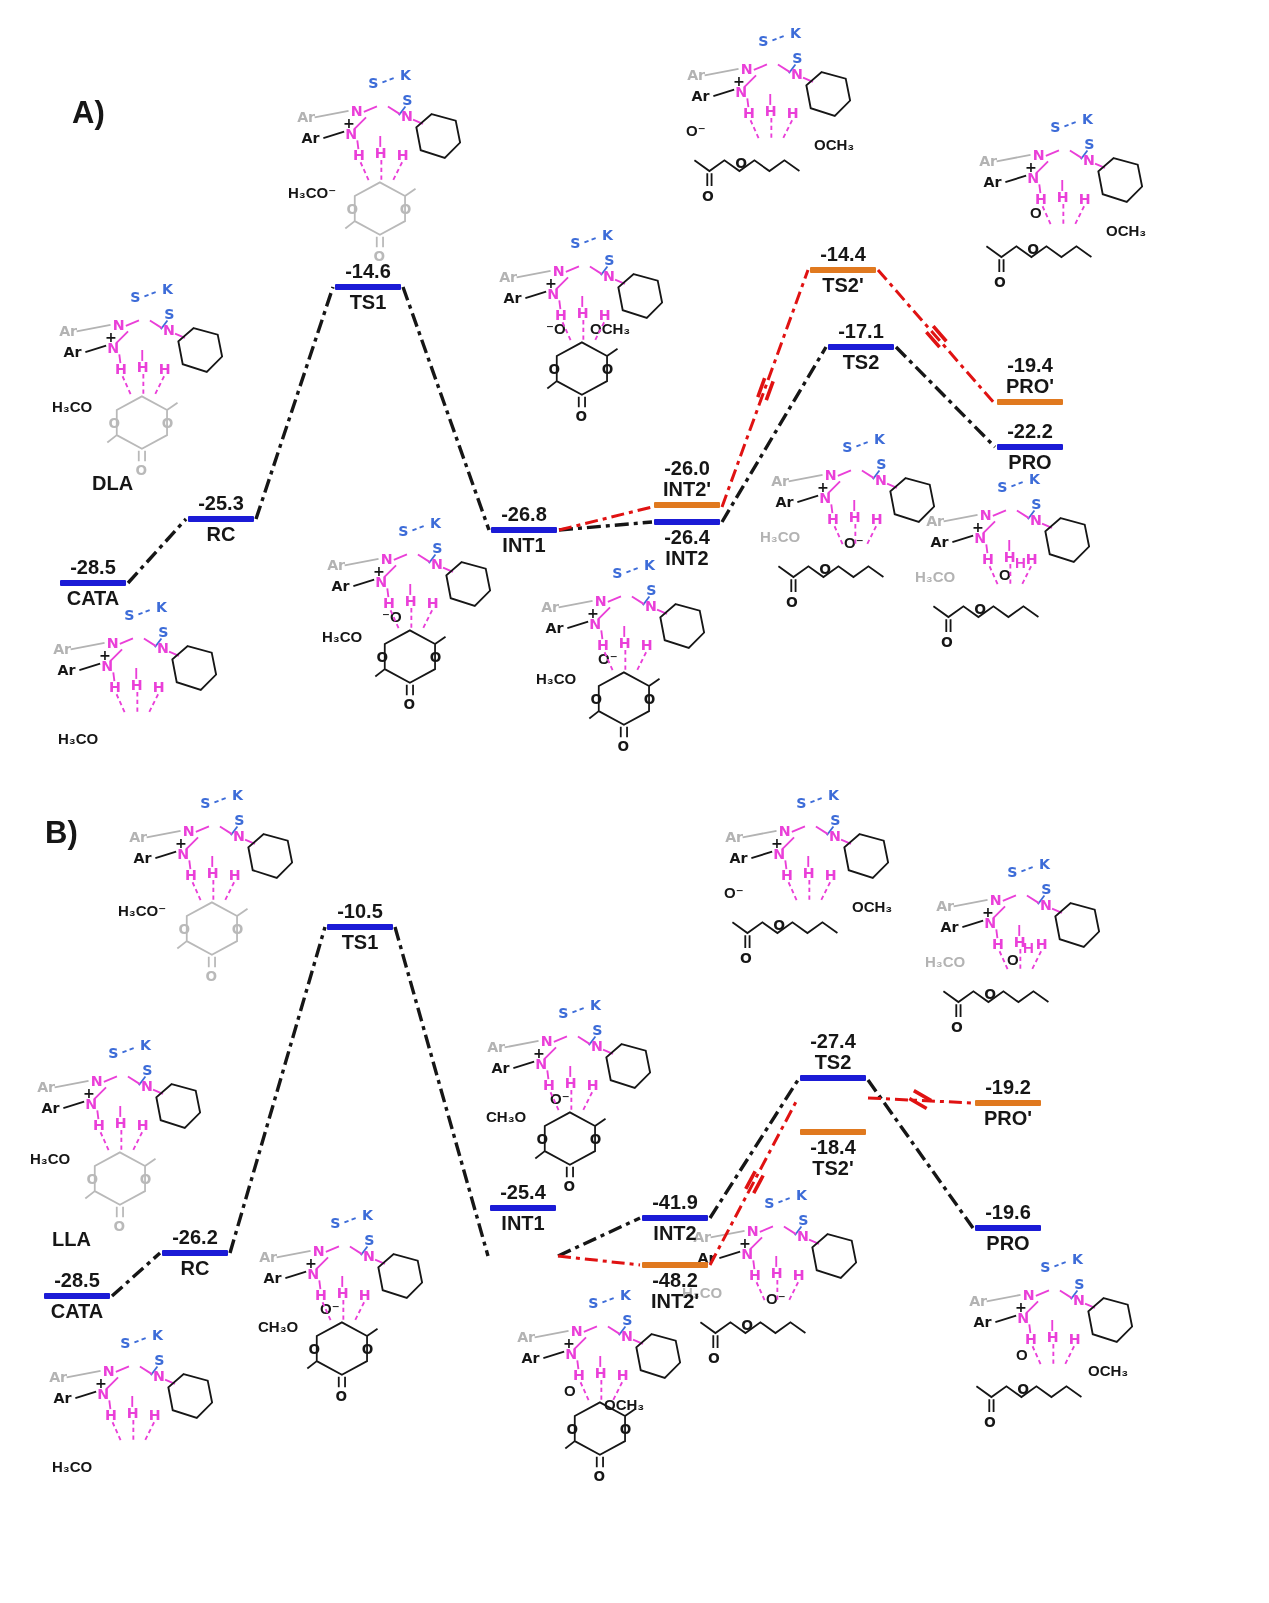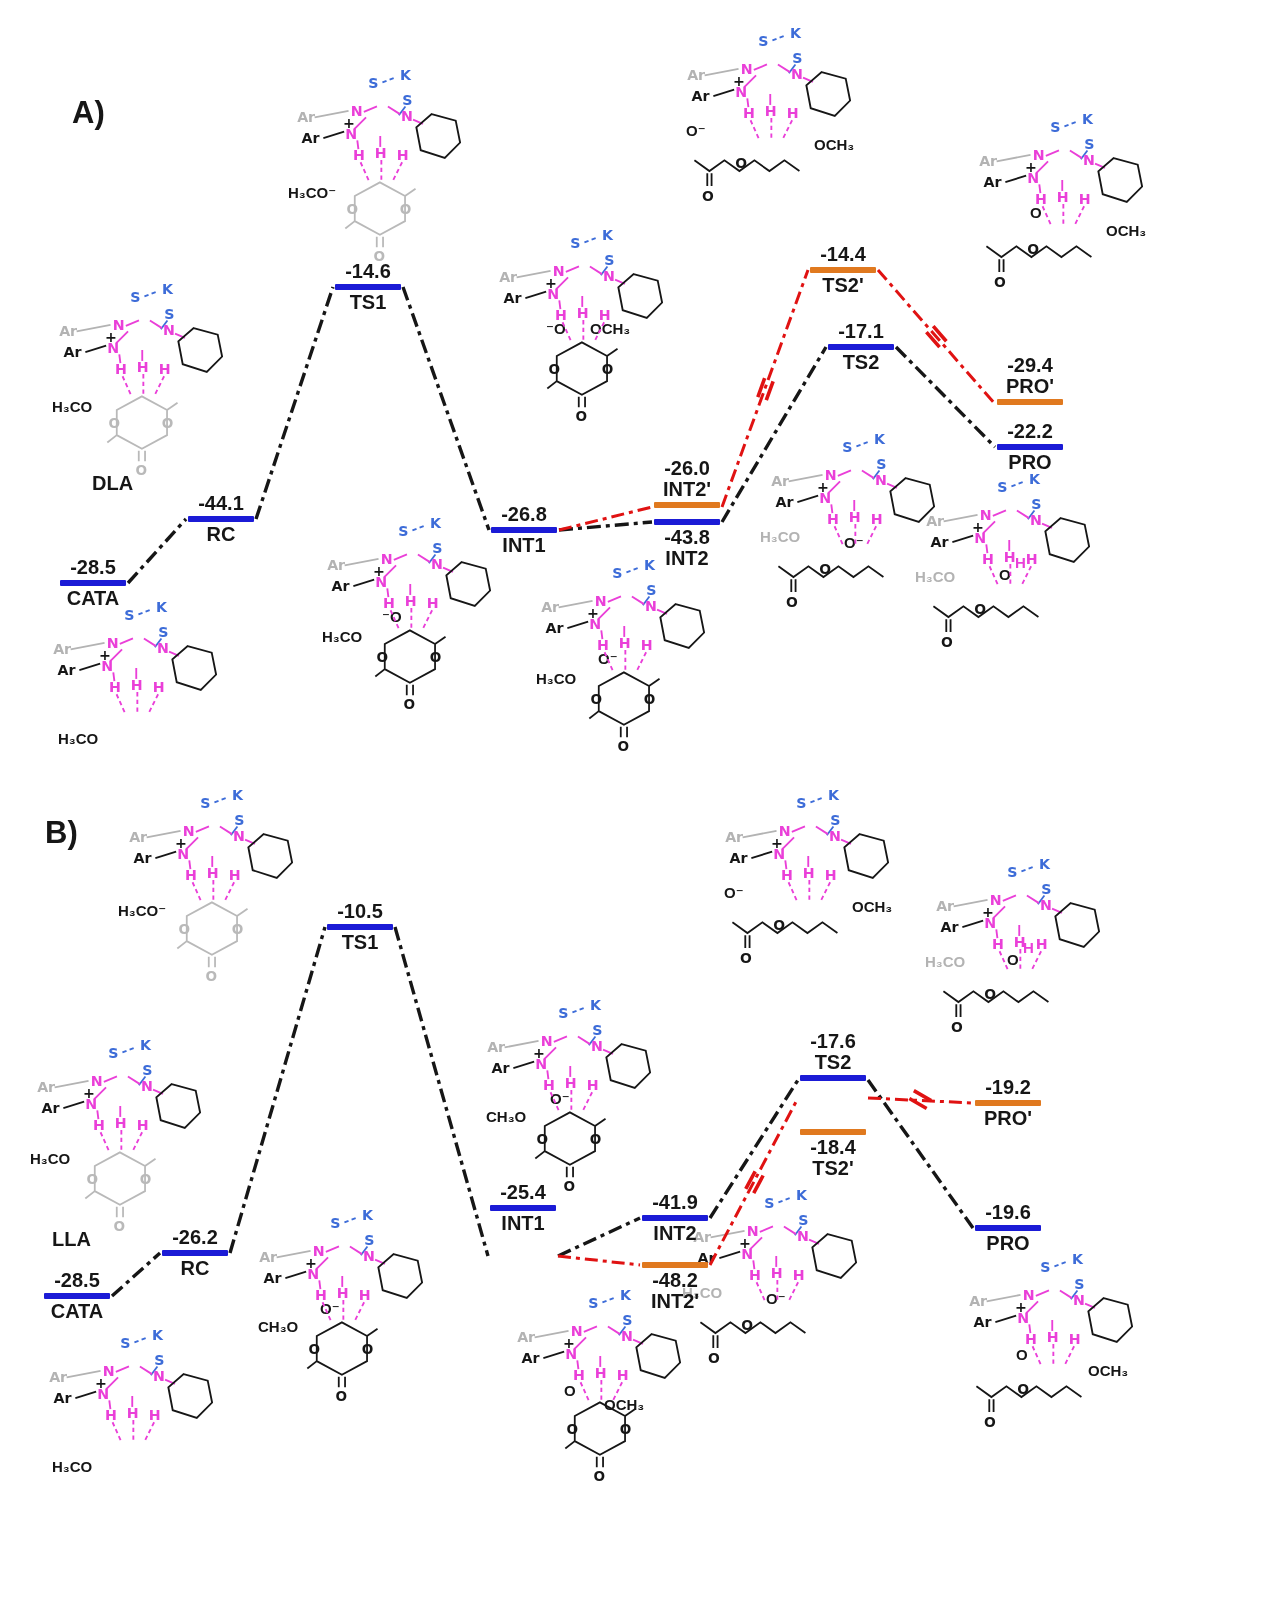--- a/index.html
+++ b/index.html
@@ -67,56 +67,56 @@
       <path class="mark" d="M-4,-10 L-4,10 M5,-10 L5,10"></path>
     </g>
   </svg>
 
   <div class="lvl" style="left:58px;top:557px">
     <div class="val">-28.5</div>
     <div class="bar main"></div>
     <div class="name">CATA</div>
   </div>
   <div class="lvl" style="left:186px;top:493px">
-    <div class="val">-44.1</div>
+    <div class="val">-25.3</div>
     <div class="bar main"></div>
     <div class="name">RC</div>
   </div>
   <div class="lvl" style="left:333px;top:261px">
     <div class="val">-14.6</div>
     <div class="bar main"></div>
     <div class="name">TS1</div>
   </div>
   <div class="lvl" style="left:489px;top:504px">
     <div class="val">-26.8</div>
     <div class="bar main"></div>
     <div class="name">INT1</div>
   </div>
   <div class="lvl ba" style="left:652px;top:458px">
     <div class="val">-26.0</div>
     <div class="bar alt"></div>
     <div class="name">INT2'</div>
   </div>
   <div class="lvl bb" style="left:652px;top:517px">
-    <div class="val">-43.8</div>
+    <div class="val">-26.4</div>
     <div class="bar main"></div>
     <div class="name">INT2</div>
   </div>
   <div class="lvl" style="left:826px;top:321px">
     <div class="val">-17.1</div>
     <div class="bar main"></div>
     <div class="name">TS2</div>
   </div>
   <div class="lvl" style="left:808px;top:244px">
     <div class="val">-14.4</div>
     <div class="bar alt"></div>
     <div class="name">TS2'</div>
   </div>
   <div class="lvl ba" style="left:995px;top:355px">
-    <div class="val">-29.4</div>
+    <div class="val">-19.4</div>
     <div class="bar alt"></div>
     <div class="name">PRO'</div>
   </div>
   <div class="lvl" style="left:995px;top:421px">
     <div class="val">-22.2</div>
     <div class="bar main"></div>
     <div class="name">PRO</div>
   </div>
 
   <div class="lvl" style="left:42px;top:1270px">
@@ -143,21 +143,21 @@
     <div class="val">-41.9</div>
     <div class="bar main"></div>
     <div class="name">INT2</div>
   </div>
   <div class="lvl bb" style="left:640px;top:1260px">
     <div class="val">-48.2</div>
     <div class="bar alt"></div>
     <div class="name">INT2'</div>
   </div>
   <div class="lvl ba" style="left:798px;top:1031px">
-    <div class="val">-17.6</div>
+    <div class="val">-27.4</div>
     <div class="bar main"></div>
     <div class="name">TS2</div>
   </div>
   <div class="lvl bb" style="left:798px;top:1127px">
     <div class="val">-18.4</div>
     <div class="bar alt"></div>
     <div class="name">TS2'</div>
   </div>
   <div class="lvl" style="left:973px;top:1077px">
     <div class="val">-19.2</div>

